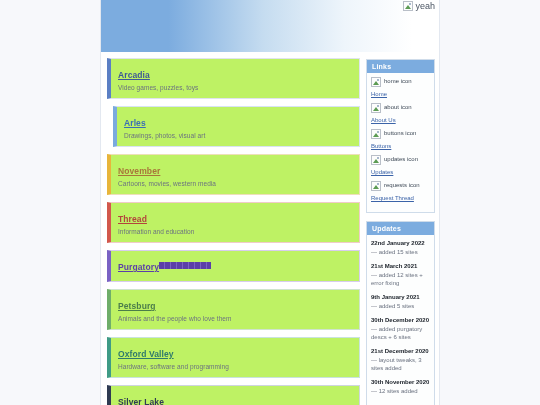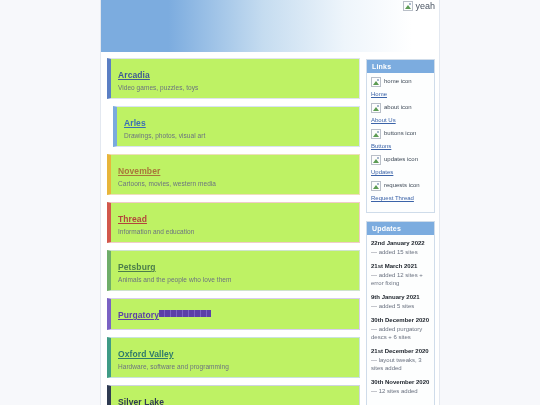--- a/index.html
+++ b/index.html
@@ -229,22 +229,22 @@
       </div>
     </div>
 
     <div class="content">
 
       <div class="col-main">
           <div class="site-card" style="border-color: rgb(223, 228, 236) rgb(223, 228, 236) rgb(223, 228, 236) rgb(91, 127, 196);"><a class="site-name" style="color: rgb(63, 90, 150);">Arcadia</a><div class="site-desc">Video games, puzzles, toys</div></div>
           <div class="site-card" style="border-color: rgb(216, 228, 242) rgb(216, 228, 242) rgb(216, 228, 242) rgb(122, 170, 222); margin-left: 6px;"><a class="site-name" style="color: rgb(59, 111, 181);">Arles</a><div class="site-desc">Drawings, photos, visual art</div></div>
           <div class="site-card" style="border-color: rgb(238, 223, 184) rgb(238, 223, 184) rgb(238, 223, 184) rgb(232, 181, 58);"><a class="site-name" style="color: rgb(168, 118, 58);">November</a><div class="site-desc">Cartoons, movies, western media</div></div>
           <div class="site-card" style="border-color: rgb(240, 204, 200) rgb(240, 204, 200) rgb(240, 204, 200) rgb(210, 88, 76);"><a class="site-name" style="color: rgb(179, 69, 60);">Thread</a><div class="site-desc">Information and education</div></div>
+          <div class="site-card" style="border-color: rgb(215, 205, 238) rgb(215, 205, 238) rgb(215, 205, 238) rgb(122, 98, 196);"><a class="site-name" style="color: rgb(91, 63, 168);">Purgatory</a><div class="site-desc redacted"></div></div>
           <div class="site-card" style="border-color: rgb(207, 228, 205) rgb(207, 228, 205) rgb(207, 228, 205) rgb(111, 174, 106);"><a class="site-name" style="color: rgb(75, 125, 74);">Petsburg</a><div class="site-desc">Animals and the people who love them</div></div>
-          <div class="site-card" style="border-color: rgb(215, 205, 238) rgb(215, 205, 238) rgb(215, 205, 238) rgb(122, 98, 196);"><a class="site-name" style="color: rgb(91, 63, 168);">Purgatory</a><div class="site-desc redacted"></div></div>
           <div class="site-card" style="border-color: rgb(201, 227, 221) rgb(201, 227, 221) rgb(201, 227, 221) rgb(63, 155, 134);"><a class="site-name" style="color: rgb(47, 122, 108);">Oxford Valley</a><div class="site-desc">Hardware, software and programming</div></div>
           <div class="site-card" style="border-color: rgb(207, 213, 223) rgb(207, 213, 223) rgb(207, 213, 223) rgb(47, 59, 82);"><a class="site-name" style="color: rgb(47, 59, 82);">Silver Lake</a></div>
         </div>
 
       <div class="col-side">
 
         <div class="panel">
           <div class="panel-head">Links</div>
           <div class="panel-body">
               <div class="link-row">

